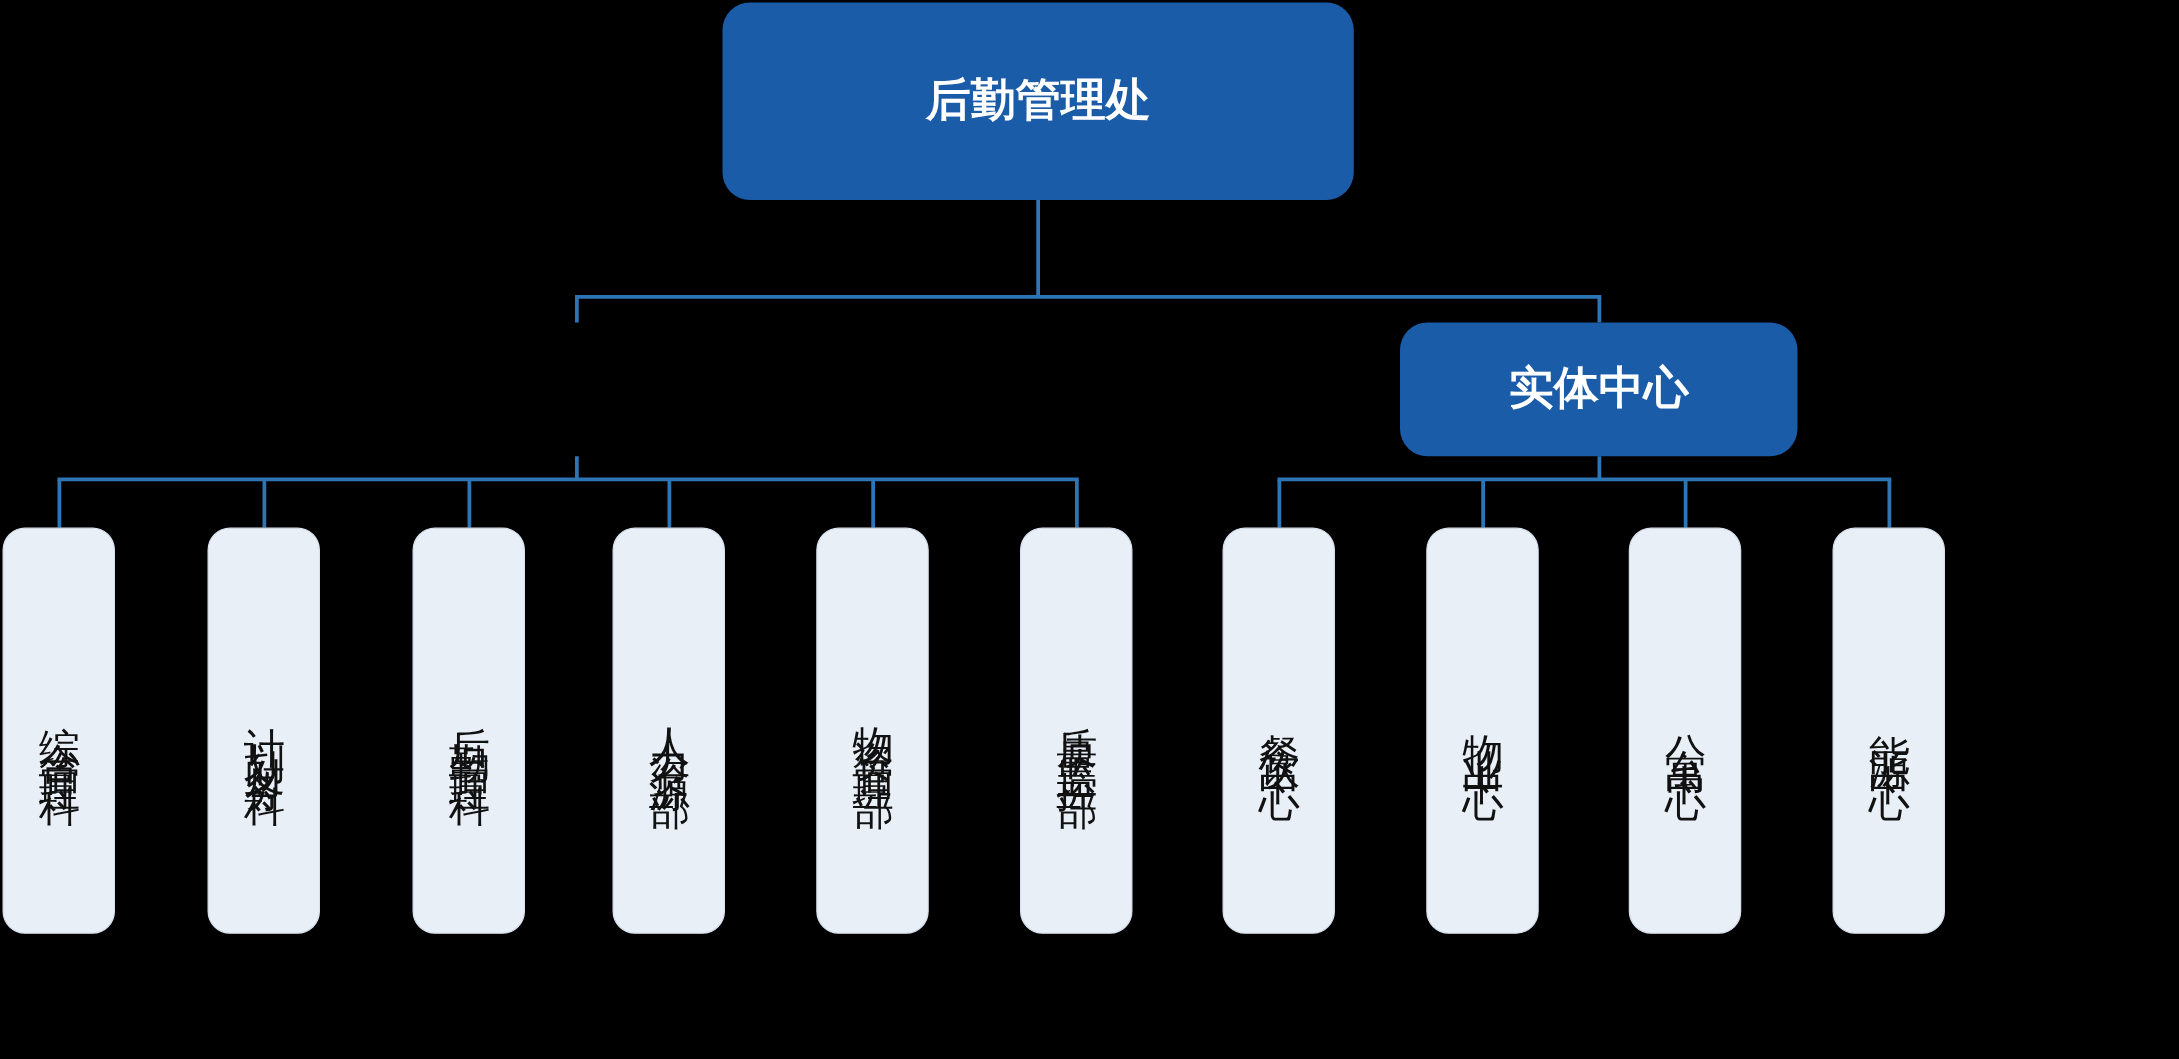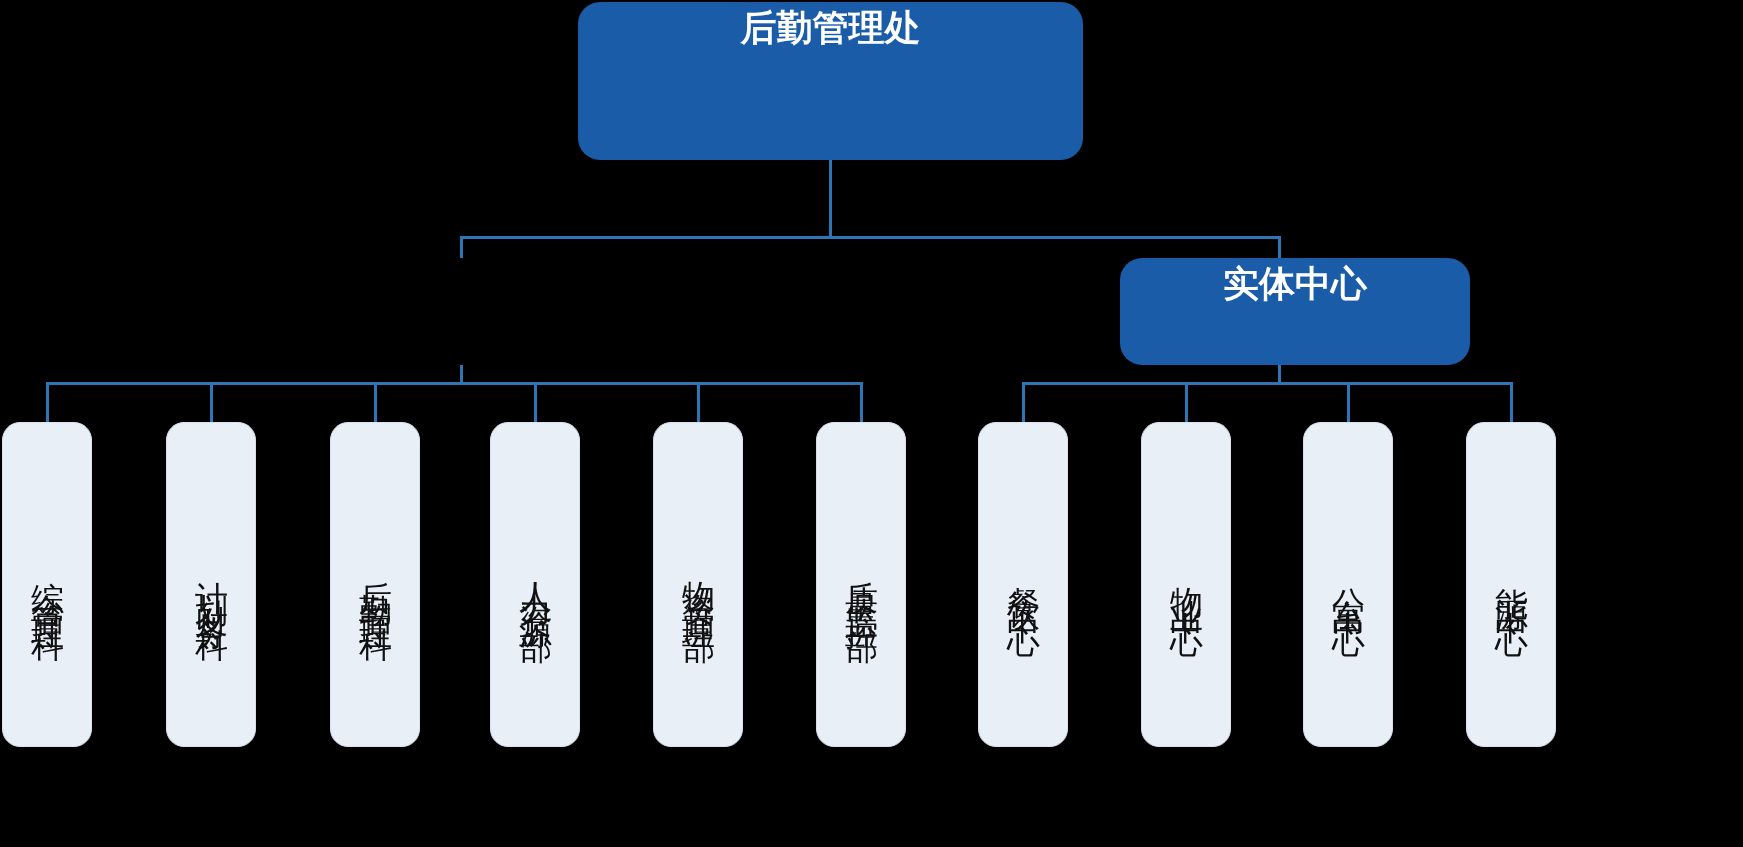--- a/index.html
+++ b/index.html
@@ -22,21 +22,21 @@
     height: 847px;
     background: var(--background);
     overflow: hidden;
   }
   .node {
     position: absolute;
     background: var(--node-fill);
     color: var(--node-text);
     border-radius: 22px;
     display: flex;
-    flex-direction: row;
+    flex-direction: column;
     justify-content: center;
     font-weight: 700;
     font-size: 36px;
     line-height: 1.45;
     text-align: center;
   }
   .leaf {
     position: absolute;
     top: 422px;
     width: 90px;
@@ -85,21 +85,21 @@
   <div class="conn" style="left:1022px; top:382px; width:491px; height:3px;"></div>
   <div class="conn" style="left:1022px; top:384px; width:3px; height:38px;"></div>
   <div class="conn" style="left:1185px; top:384px; width:3px; height:38px;"></div>
   <div class="conn" style="left:1347px; top:384px; width:3px; height:38px;"></div>
   <div class="conn" style="left:1510px; top:384px; width:3px; height:38px;"></div>
 
   <div class="node" style="left:578px; top:2px; width:505px; height:158px;">
     <div>后勤管理处</div>
   </div>
 
-  <div class="node" style="left:1120px; top:258px; width:350px; height:107px;">
+  <div class="node" style="left:1120px; top:258px; width:318px; height:107px;">
     <div>实体中心</div>
   </div>
 
   <div class="leaf" style="left:2px;">
     <span class="vtext">综合管理科</span>
   </div>
   <div class="leaf" style="left:166px;">
     <span class="vtext">计划财务科</span>
   </div>
   <div class="leaf" style="left:330px;">

